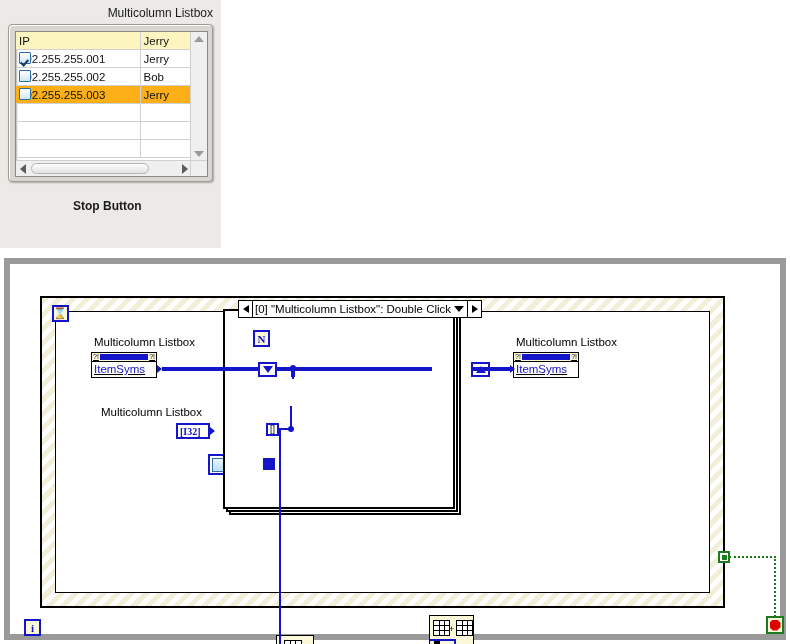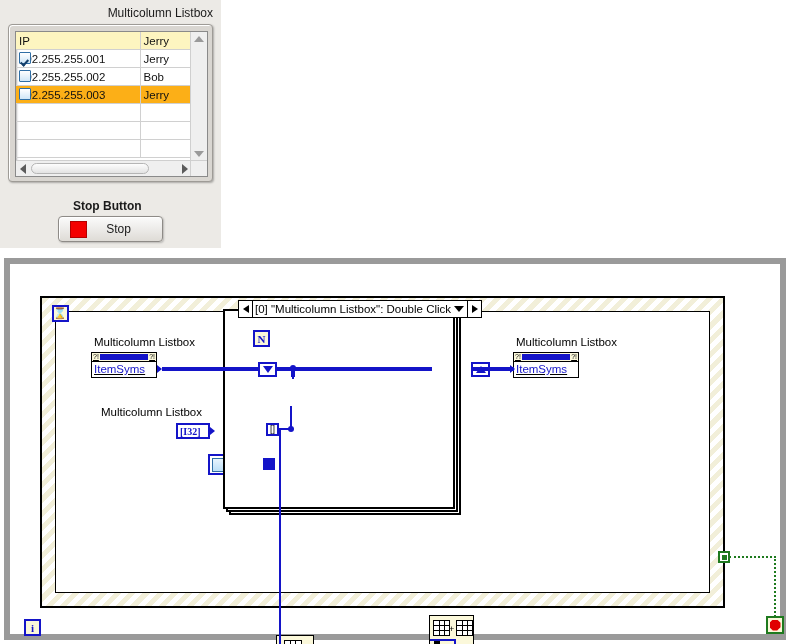--- a/index.html
+++ b/index.html
@@ -476,24 +476,20 @@
           <div class="arrow arr-left"></div>
           <div class="arrow arr-right"></div>
           <div id="lb-hthumb"></div>
         </div>
         <div id="lb-corner"></div>
       </div>
     </div>
 
     <div class="fp-caption" id="stopbtn-caption">Stop Button</div>
 
-    <div id="stop-button">
-      <div id="stop-led"></div>
-      <div id="stop-label">Stop</div>
-    </div>
   </div>
 
   <div id="block-diagram">
     <div id="bd-canvas">
 
       <div id="while-loop">
         <div id="while-inner"></div>
       </div>
 
       <div class="term" style="left:42px; top:41px; width:17px; height:17px;">

